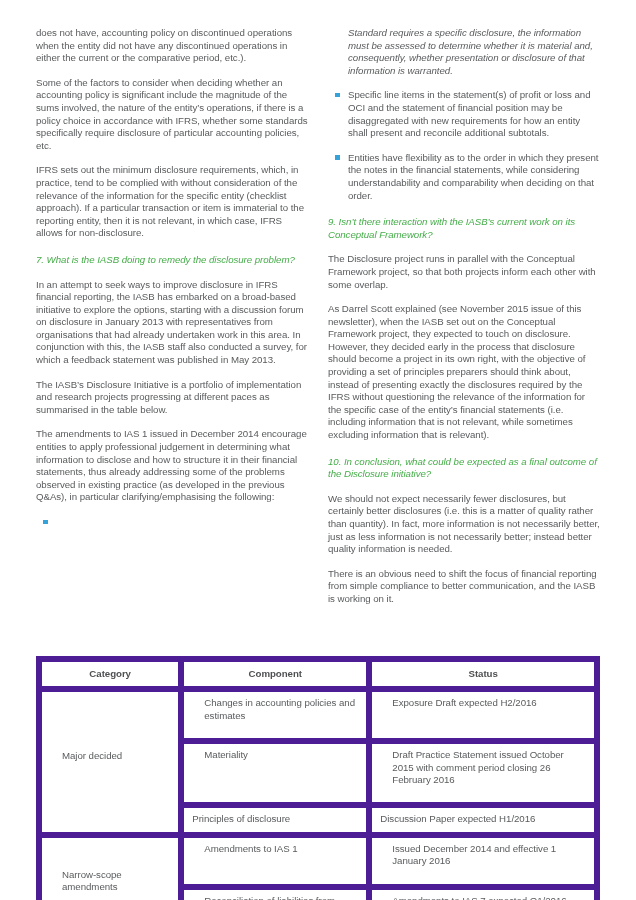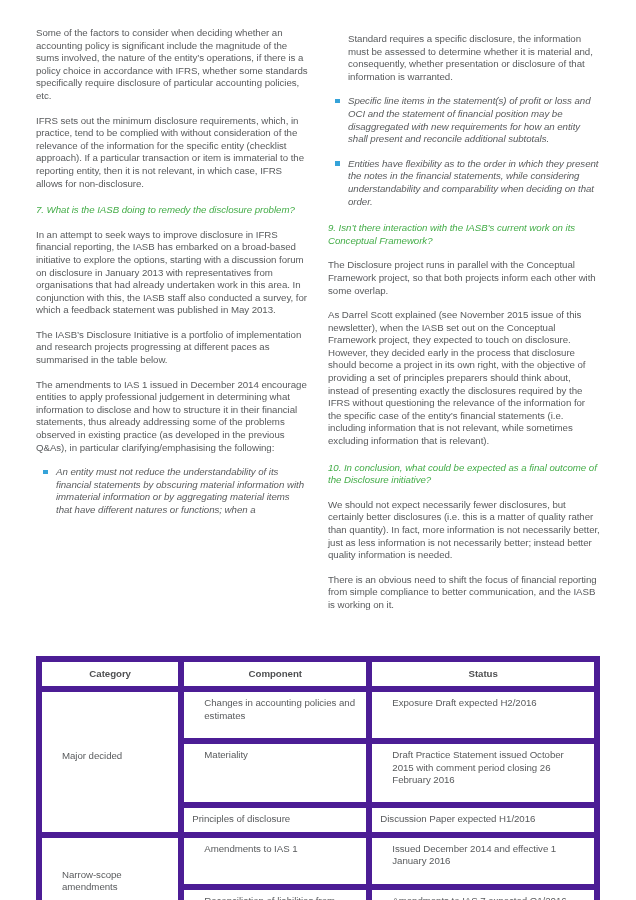--- a/index.html
+++ b/index.html
@@ -19,27 +19,27 @@
   .col { width: 272px; font-size: 9.7px; line-height: 12.6px; letter-spacing: -0.05px; }
 
   .para { margin: 0 0 12px 0; }
   .heading {
     margin: 14px 0 12px 0;
     color: #45ad49;
     font-style: italic;
     font-weight: normal;
     font-size: 9.7px; line-height: 12.6px;
   }
-  .bullet { position: relative; padding-left: 20px; margin: 0 0 12px 0; font-style: italic; }
+  .bullet { position: relative; padding-left: 20px; margin: 0 0 12px 0; }
   .bullet .marker {
     position: absolute; left: 7px; top: 3.5px;
     width: 4.5px; height: 4.5px;
     background: #35a3d9;
   }
-  .cont { padding-left: 20px; margin: 6px 0 12px 0; }
+  .cont { padding-left: 20px; margin: 0 0 12px 0; font-style: italic; }
 
   .table-wrap { position: absolute; left: 36px; top: 656px; width: 564px; }
   table.summary {
     width: 100%; border-collapse: collapse; table-layout: fixed;
     font-size: 9.7px; line-height: 12.4px; letter-spacing: -0.05px; color: #595b5d;
   }
   table.summary th, table.summary td { border: 6px solid #4c1d95; }
   table.summary th {
     font-weight: bold; text-align: center; color: #4f5052;
     padding: 6px 8px;
@@ -50,29 +50,29 @@
   table.summary tr.last td { padding-bottom: 15px; padding-top: 6px; }
 </style>
 </head>
 <body>
 
 <div class="page">
 
   <div class="columns">
 
     <div class="col">
+      <p class="para">does not have, accounting policy on discontinued operations when the entity did not have any discontinued operations in either the current or the comparative period, etc.).</p>
       <p class="para">Some of the factors to consider when deciding whether an accounting policy is significant include the magnitude of the sums involved, the nature of the entity’s operations, if there is a policy choice in accordance with IFRS, whether some standards specifically require disclosure of particular accounting policies, etc.</p>
       <p class="para">IFRS sets out the minimum disclosure requirements, which, in practice, tend to be complied with without consideration of the relevance of the information for the specific entity (checklist approach). If a particular transaction or item is immaterial to the reporting entity, then it is not relevant, in which case, IFRS allows for non-disclosure.</p>
       <h3 class="heading">7. What is the IASB doing to remedy the disclosure problem?</h3>
       <p class="para">In an attempt to seek ways to improve disclosure in IFRS financial reporting, the IASB has embarked on a broad-based initiative to explore the options, starting with a discussion forum on disclosure in January 2013 with representatives from organisations that had already undertaken work in this area. In conjunction with this, the IASB staff also conducted a survey, for which a feedback statement was published in May 2013.</p>
       <p class="para">The IASB’s Disclosure Initiative is a portfolio of implementation and research projects progressing at different paces as summarised in the table below.</p>
       <p class="para">The amendments to IAS 1 issued in December 2014 encourage entities to apply professional judgement in determining what information to disclose and how to structure it in their financial statements, thus already addressing some of the problems observed in existing practice (as developed in the previous Q&amp;As), in particular clarifying/emphasising the following:</p>
       <div class="bullet">
         <span class="marker"></span>
-        <span>An entity must not reduce the understandability of its financial statements by obscuring material information with immaterial information or by aggregating material items that have different natures or functions; when a</span>
       </div>
     </div>
 
     <div class="col">
       <p class="cont">Standard requires a specific disclosure, the information must be assessed to determine whether it is material and, consequently, whether presentation or disclosure of that information is warranted.</p>
       <div class="bullet">
         <span class="marker"></span>
         <span>Specific line items in the statement(s) of profit or loss and OCI and the statement of financial position may be disaggregated with new requirements for how an entity shall present and reconcile additional subtotals.</span>
       </div>
       <div class="bullet">

